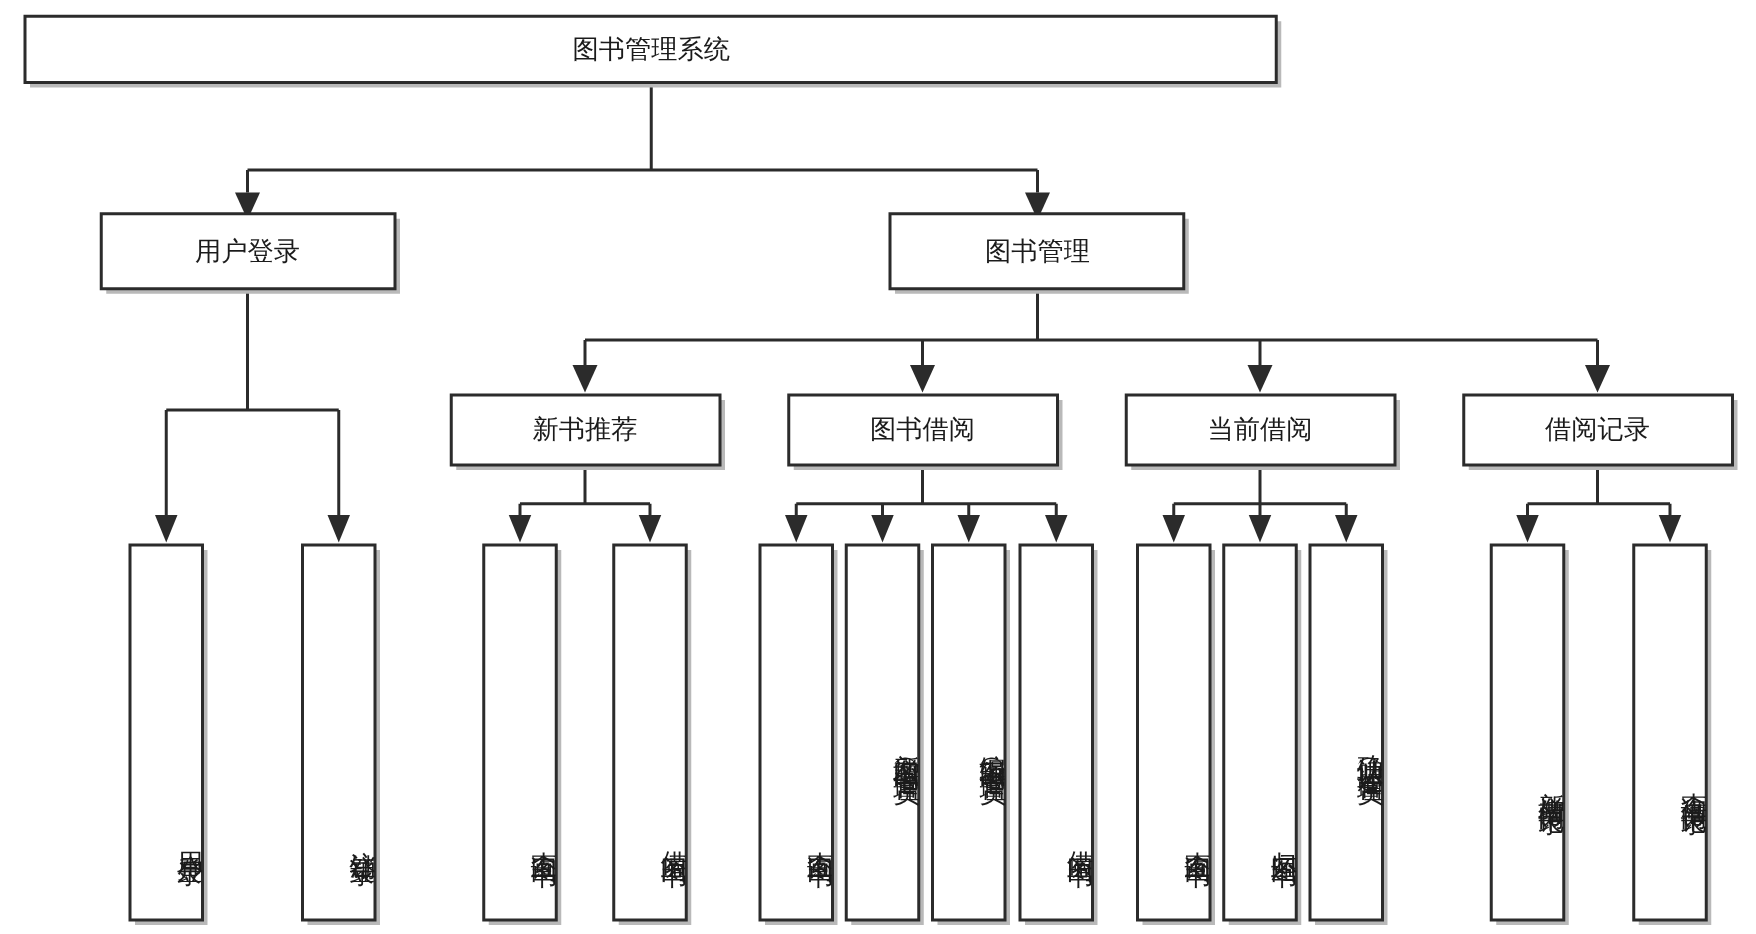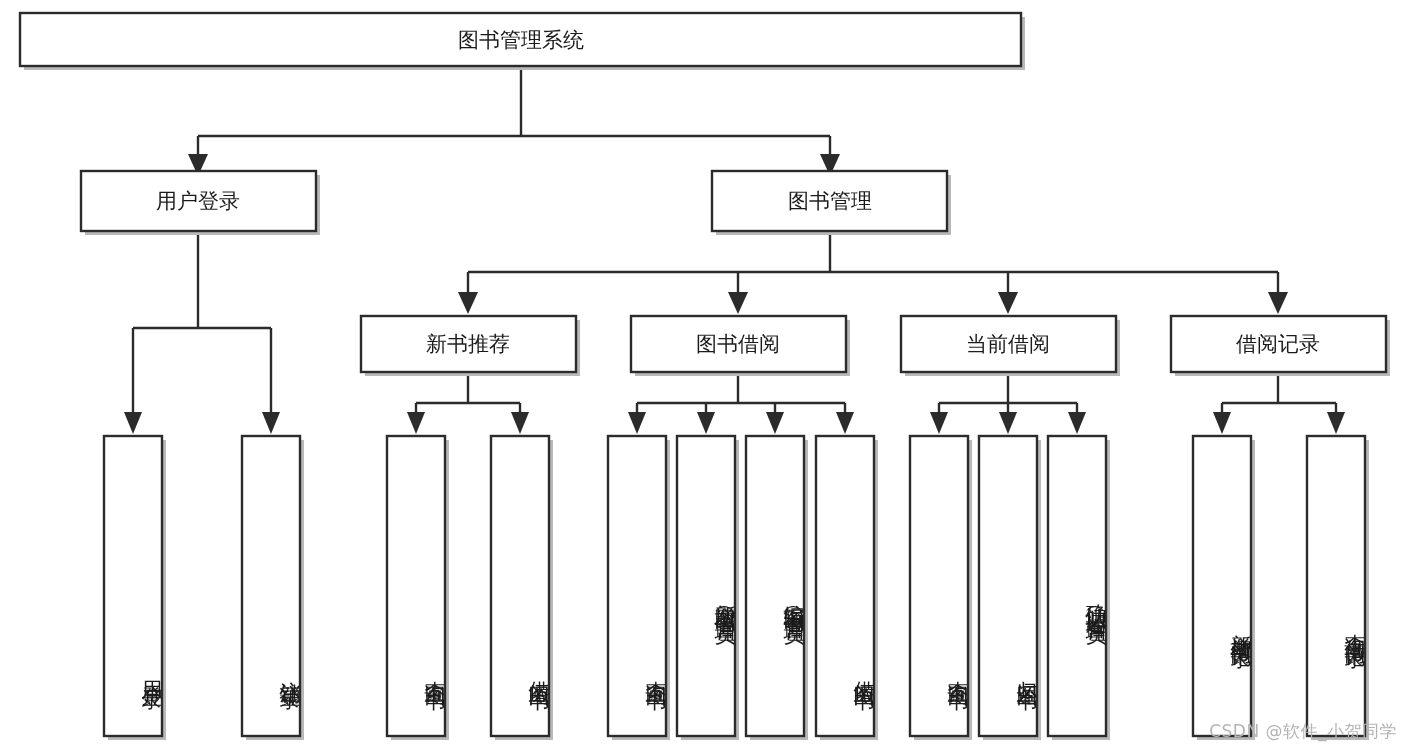--- a/index.html
+++ b/index.html
@@ -250,15 +250,14 @@
   <div class="leaf-label-wrap" style="left:910px; top:436px; width:58px; height:300px; padding-top:84px;">查询图书</div>
 
   <div class="leaf-label-wrap" style="left:979px; top:436px; width:58px; height:300px; padding-top:84px;">归还图书</div>
 
   <div class="leaf-label-wrap" style="left:1048px; top:436px; width:58px; height:300px; padding-top:14px;">确认归还（管理员）</div>
 
   <div class="leaf-label-wrap" style="left:1193px; top:436px; width:58px; height:300px; padding-top:40px;">新增借阅记录</div>
 
   <div class="leaf-label-wrap" style="left:1307px; top:436px; width:58px; height:300px; padding-top:40px;">查询借阅记录</div>
 
-  <div class="watermark">CSDN @软件_小贺同学</div>
 
 </div>
 
 </body></html>

